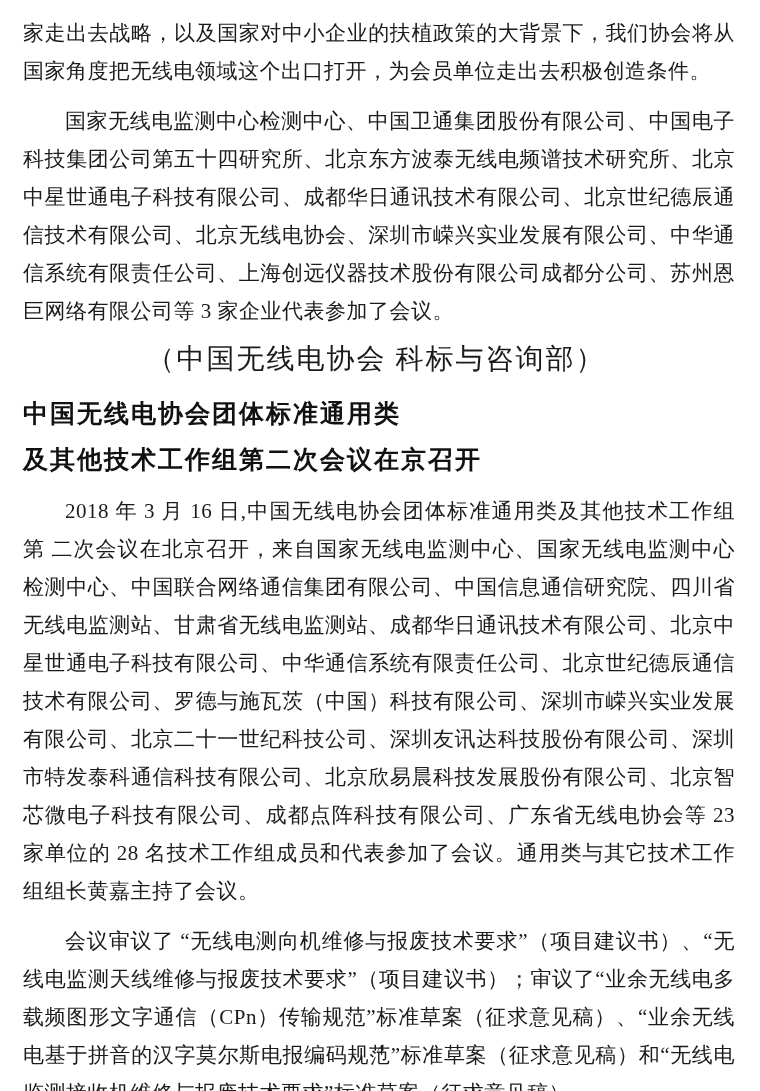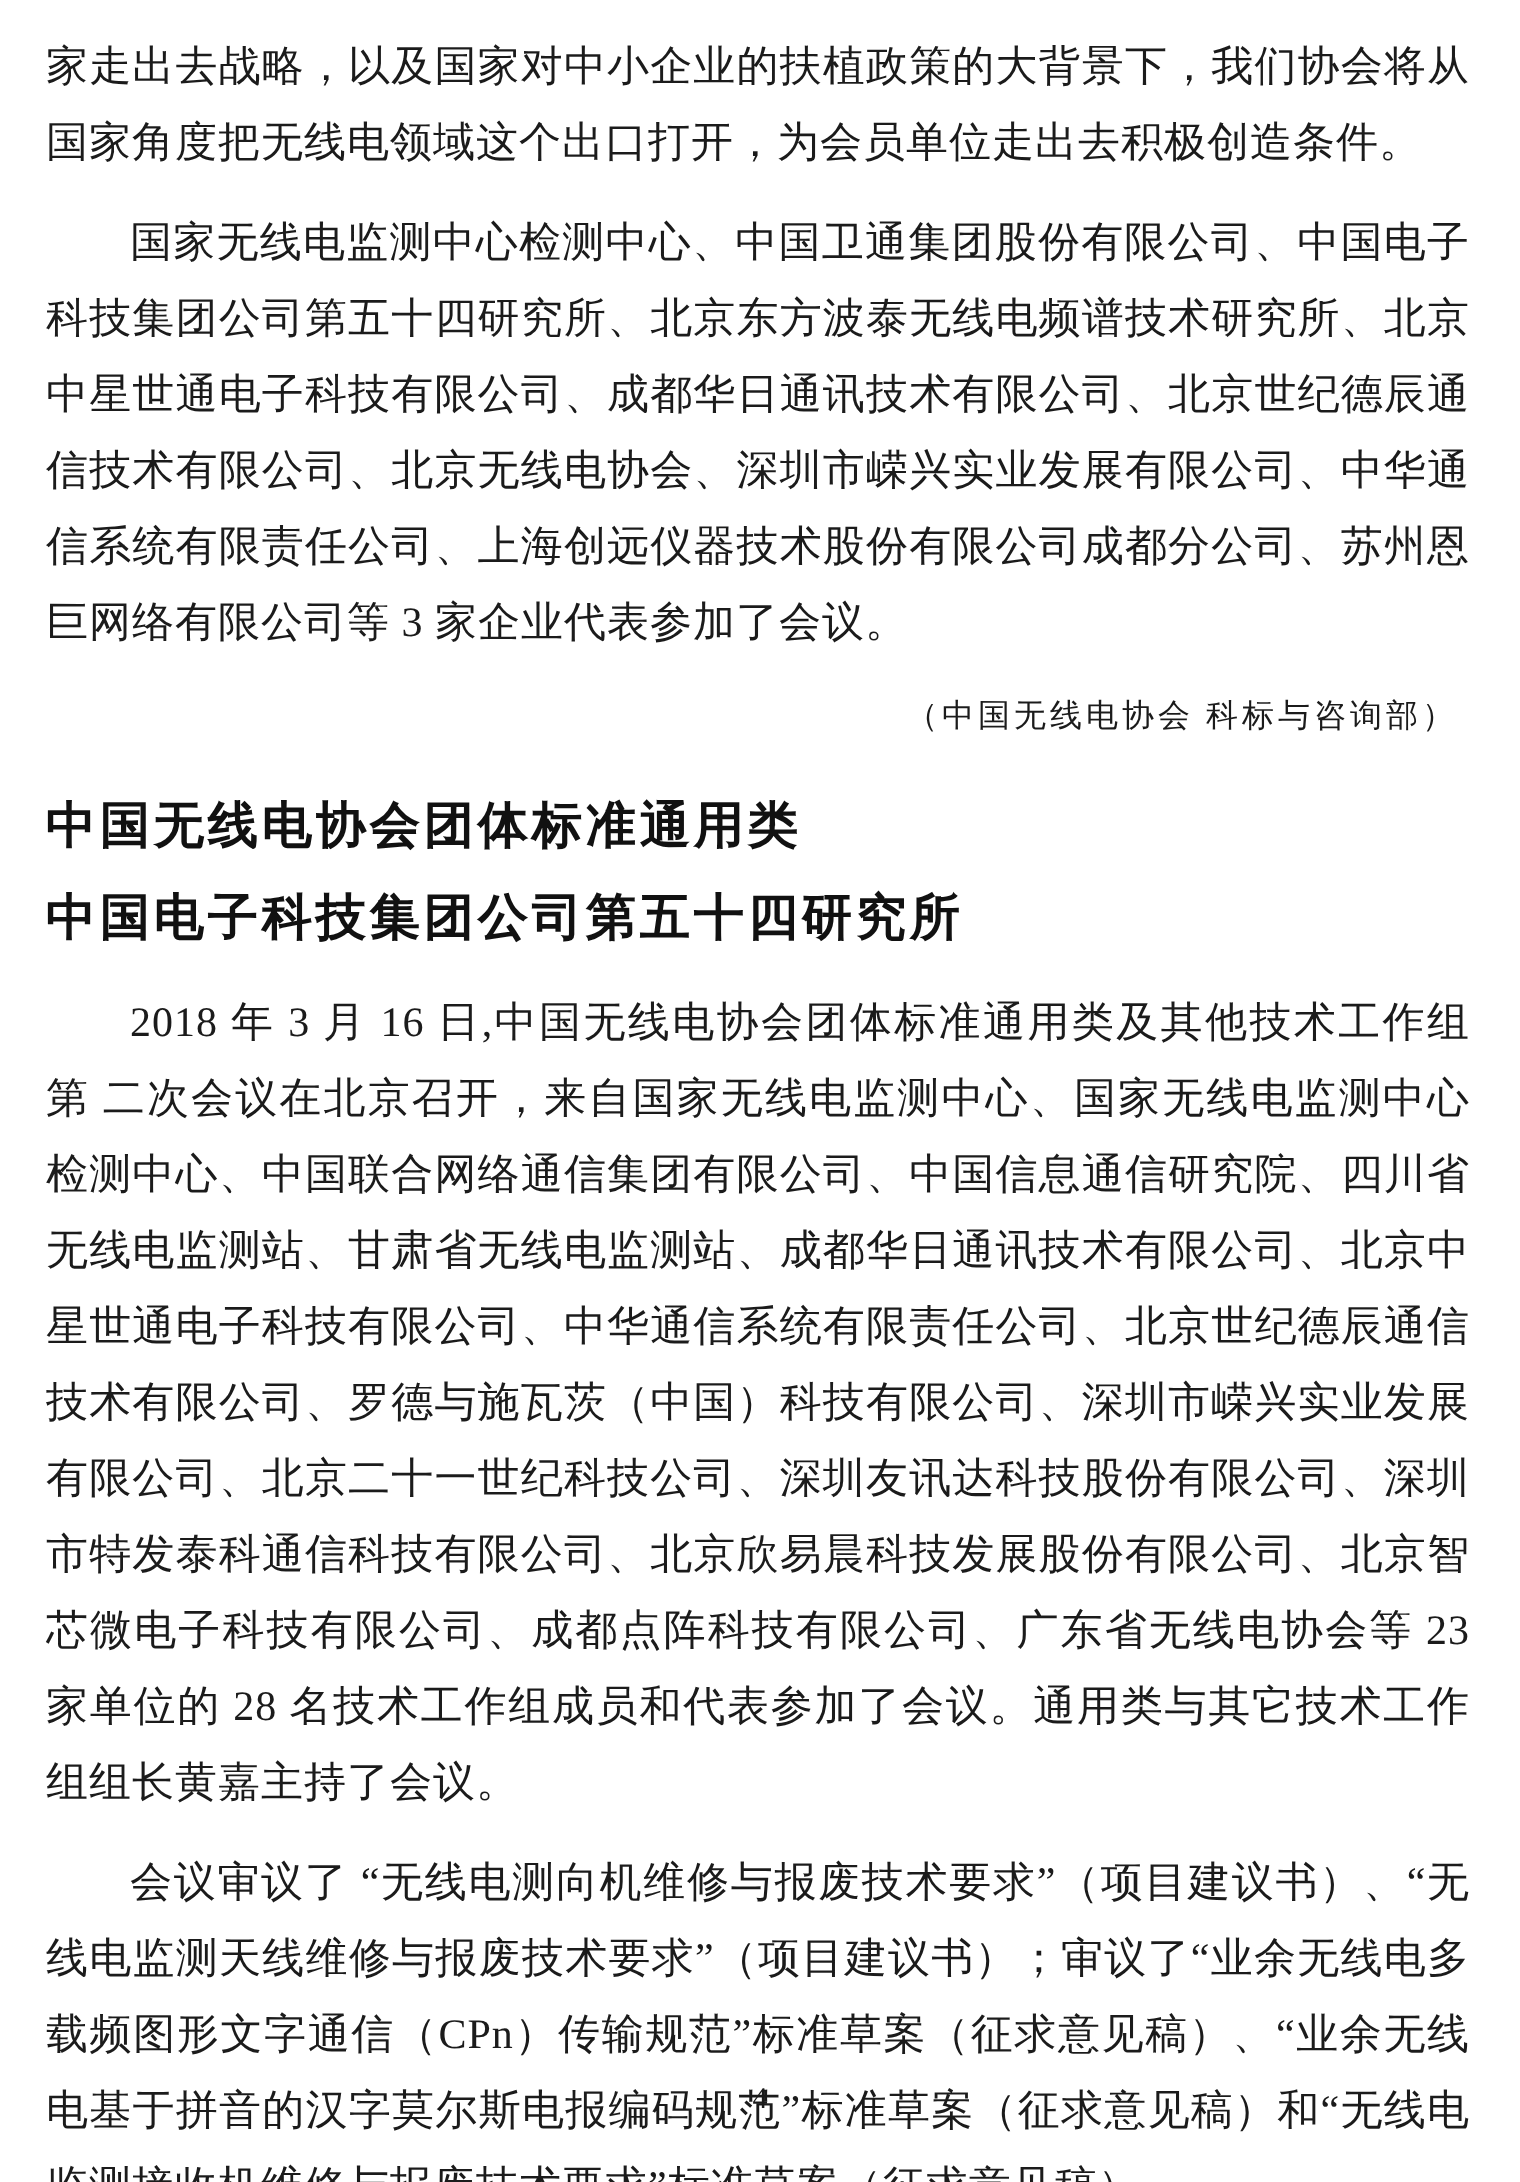--- a/index.html
+++ b/index.html
@@ -25,23 +25,23 @@
     text-align: justify;
     text-indent: 2em;
     letter-spacing: 0.5px;
     text-justify: inter-character;
   }
   p.body.no-indent {
     text-indent: 0;
   }
   p.attribution {
     margin: 0 6px 14px 0;
-    font-size: 16px;
+    font-size: 28px;
     line-height: 34px;
-    text-align: right;
+    text-align: center;
     letter-spacing: 2px;
     font-family: "Liberation Serif", "DejaVu Serif", serif;
   }
   .title-line {
     font-family: "Liberation Sans", "DejaVu Sans", sans-serif;
     font-weight: 700;
     font-size: 25px;
     line-height: 46px;
     text-align: left;
     letter-spacing: 2px;
@@ -67,21 +67,21 @@
 <div class="page">
 
   <p class="body no-indent">家走出去战略，以及国家对中小企业的扶植政策的大背景下，我们协会将从国家角度把无线电领域这个出口打开，为会员单位走出去积极创造条件。</p>
 
   <p class="body">国家无线电监测中心检测中心、中国卫通集团股份有限公司、中国电子科技集团公司第五十四研究所、北京东方波泰无线电频谱技术研究所、北京中星世通电子科技有限公司、成都华日通讯技术有限公司、北京世纪德辰通信技术有限公司、北京无线电协会、深圳市嵘兴实业发展有限公司、中华通信系统有限责任公司、上海创远仪器技术股份有限公司成都分公司、苏州恩巨网络有限公司等 3 家企业代表参加了会议。</p>
 
   <p class="attribution">（中国无线电协会 科标与咨询部）</p>
 
   <div class="title-block">
     <div class="title-line">中国无线电协会团体标准通用类</div>
-    <div class="title-line">中国电子科技集团公司第五十四研究所</div>
+    <div class="title-line">及其他技术工作组第二次会议在京召开</div>
   </div>
 
   <p class="body">2018 年 3 月 16 日,中国无线电协会团体标准通用类及其他技术工作组第 二次会议在北京召开，来自国家无线电监测中心、国家无线电监测中心检测中心、中国联合网络通信集团有限公司、中国信息通信研究院、四川省无线电监测站、甘肃省无线电监测站、成都华日通讯技术有限公司、北京中星世通电子科技有限公司、中华通信系统有限责任公司、北京世纪德辰通信技术有限公司、罗德与施瓦茨（中国）科技有限公司、深圳市嵘兴实业发展有限公司、北京二十一世纪科技公司、深圳友讯达科技股份有限公司、深圳市特发泰科通信科技有限公司、北京欣易晨科技发展股份有限公司、北京智芯微电子科技有限公司、成都点阵科技有限公司、广东省无线电协会等 23 家单位的 28 名技术工作组成员和代表参加了会议。通用类与其它技术工作组组长黄嘉主持了会议。</p>
 
   <p class="body">会议审议了 “无线电测向机维修与报废技术要求”（项目建议书）、“无线电监测天线维修与报废技术要求”（项目建议书）；审议了“业余无线电多载频图形文字通信（CPn）传输规范”标准草案（征求意见稿）、“业余无线电基于拼音的汉字莫尔斯电报编码规范”标准草案（征求意见稿）和“无线电监测接收机维修与报废技术要求”标准草案（征求意见稿）。</p>
 
   <div class="page-number">4</div>
 
 </div>
 

